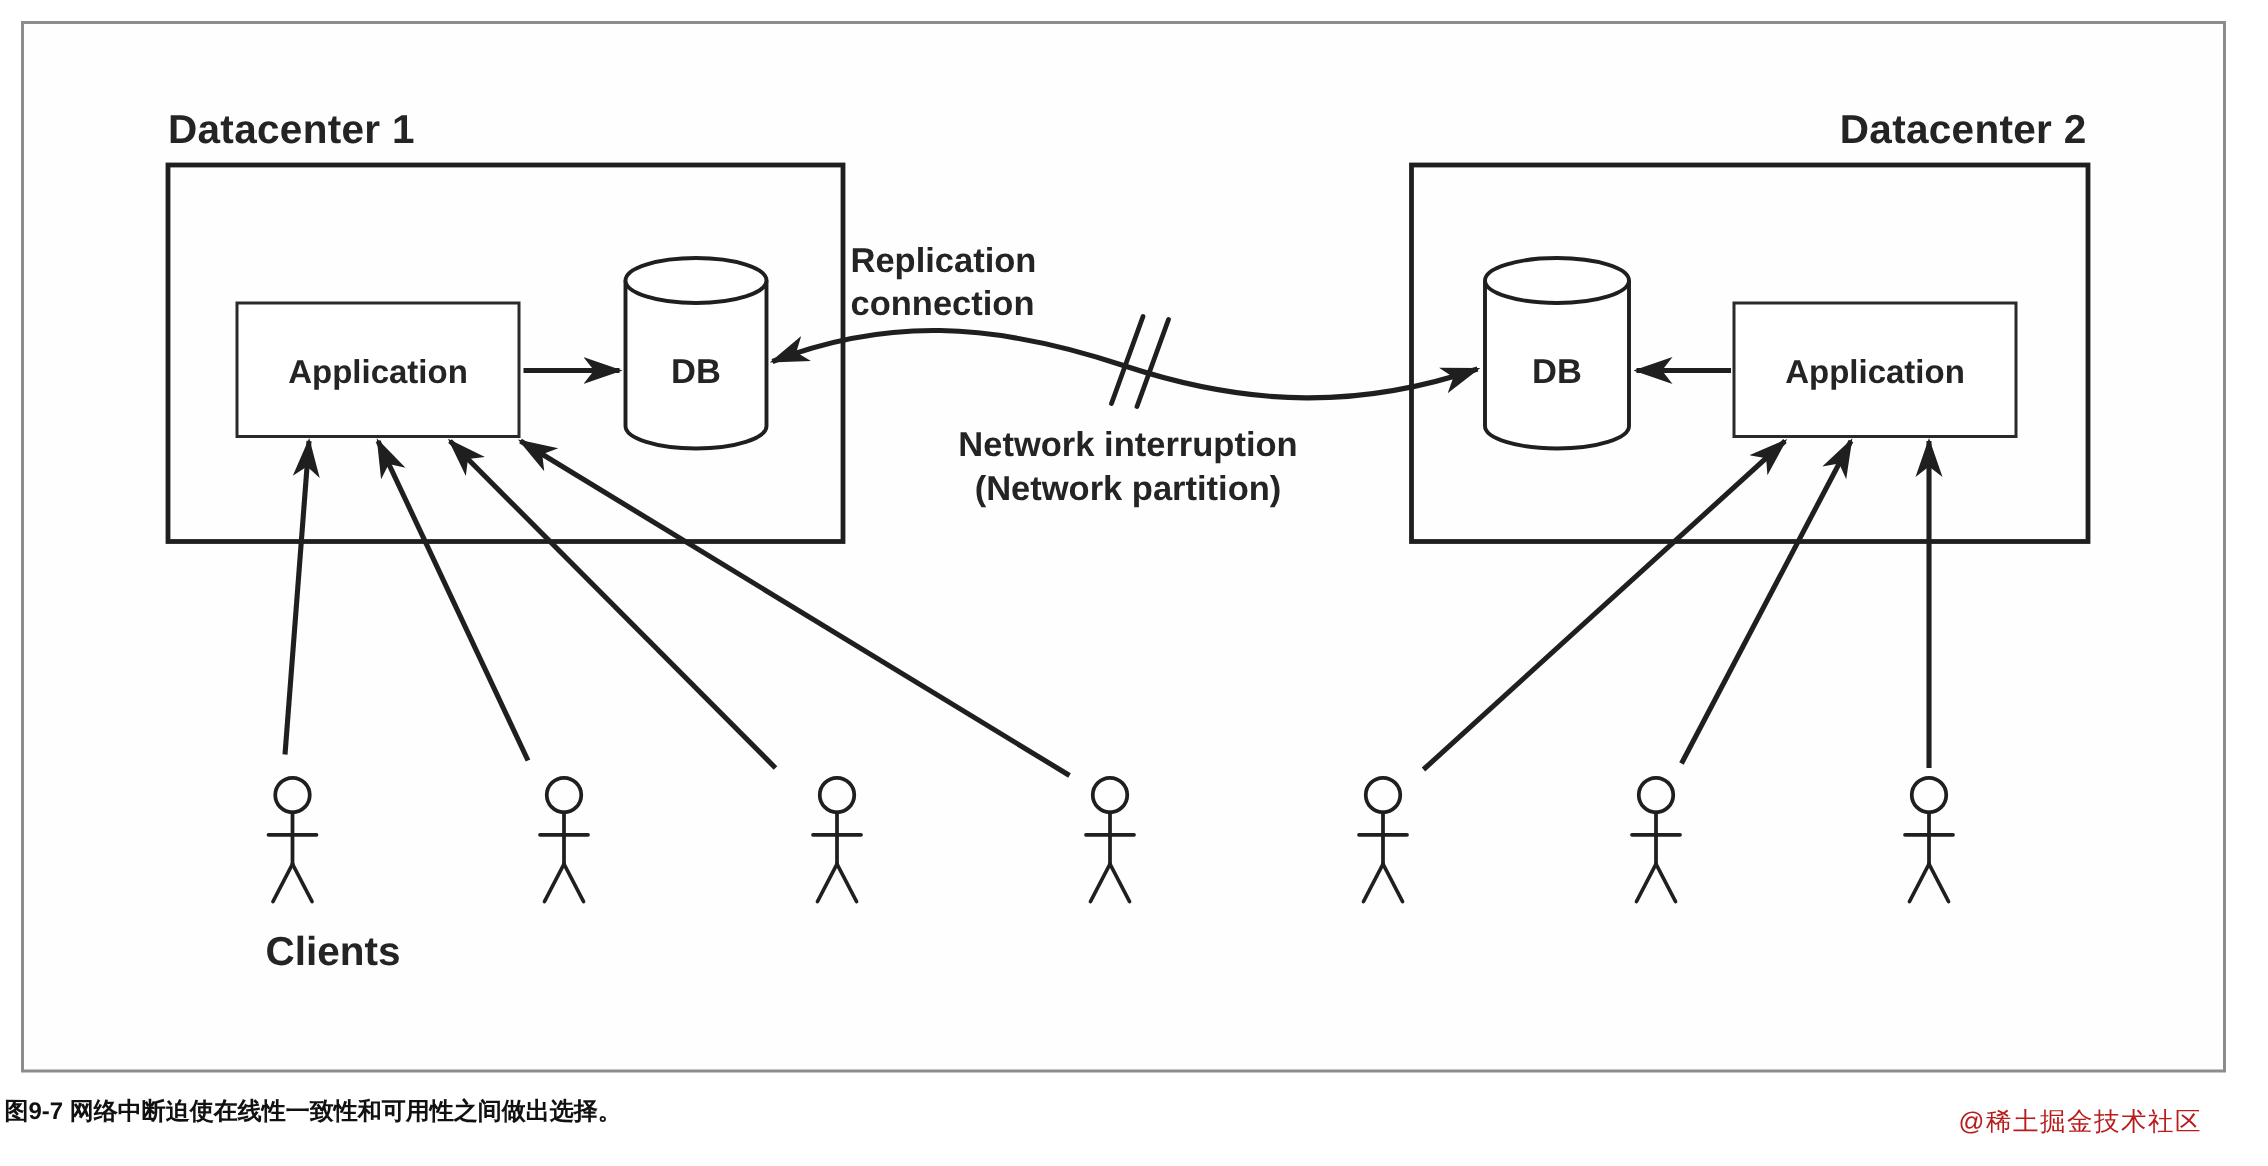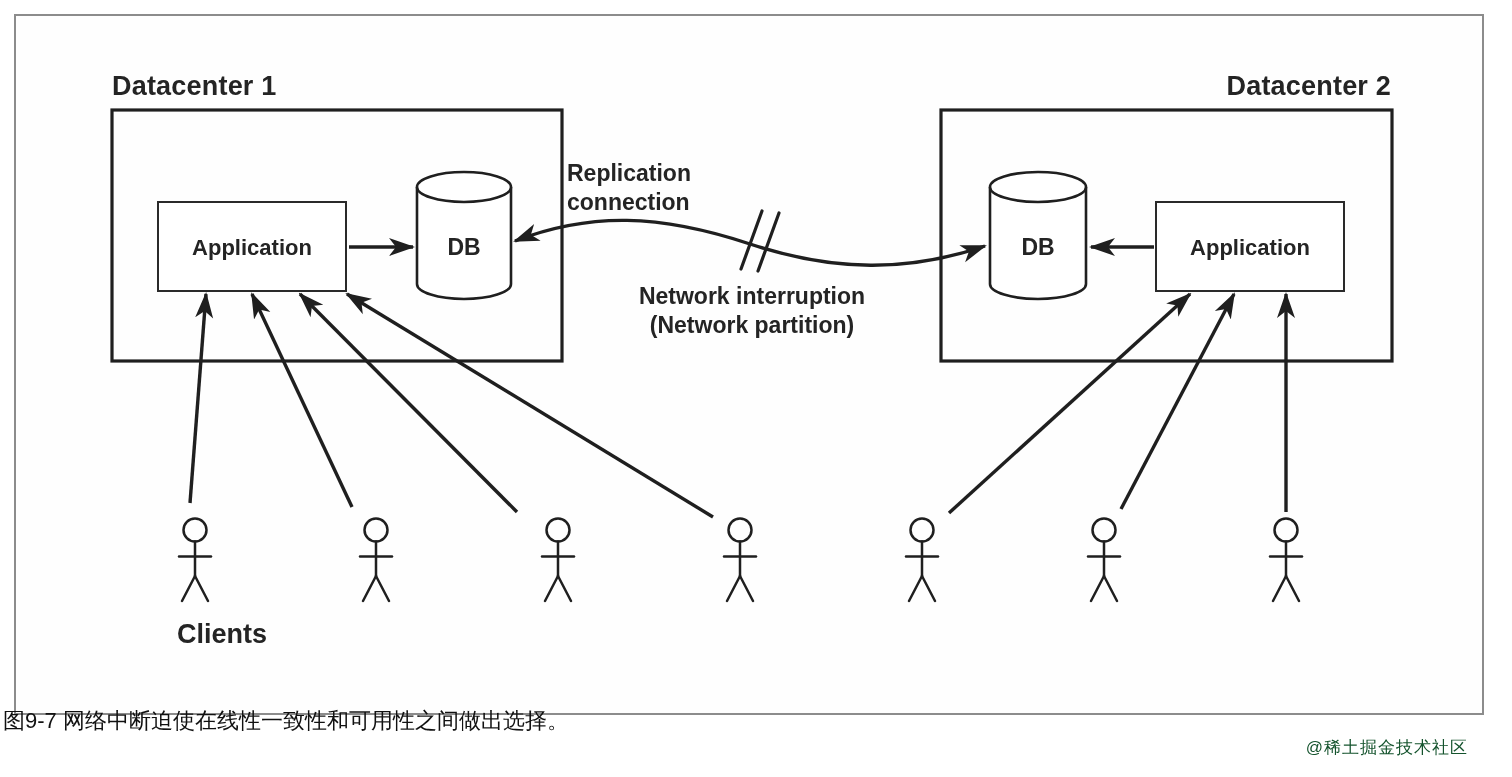--- a/index.html
+++ b/index.html
@@ -12,26 +12,26 @@
     border:2px solid #8c8c8c;background:#fefefe;box-sizing:border-box;
   }
   svg{position:absolute;left:0;top:0;}
   text{fill:#242424;}
   .dc-title{font-size:27px;font-weight:600;letter-spacing:0.2px;}
   .node-label{font-size:22px;font-weight:600;}
   .db-label{font-size:23px;font-weight:600;}
   .conn-label{font-size:23px;font-weight:600;}
   .clients-label{font-size:27px;font-weight:600;}
   .caption{
-    position:absolute;left:3px;top:706px;width:1100px;
-    font-size:22px;font-weight:normal;color:#111;
+    position:absolute;left:3px;top:731px;width:1100px;
+    font-size:16px;font-weight:bold;color:#111;
   }
   .watermark{
     position:absolute;right:44px;top:736px;
-    font-size:17px;color:#14532d;letter-spacing:1px;
+    font-size:17px;color:#b91c1c;letter-spacing:1px;
   }
 </style>
 </head>
 <body>
 
 <div class="frame"></div>
 
 <svg id="diagram" width="1512" height="777" viewBox="0 0 1512 777">
   <defs>
     <marker id="ah" viewBox="0 0 26 20" refX="24" refY="10" markerWidth="26" markerHeight="20" markerUnits="userSpaceOnUse" orient="auto-start-reverse">

